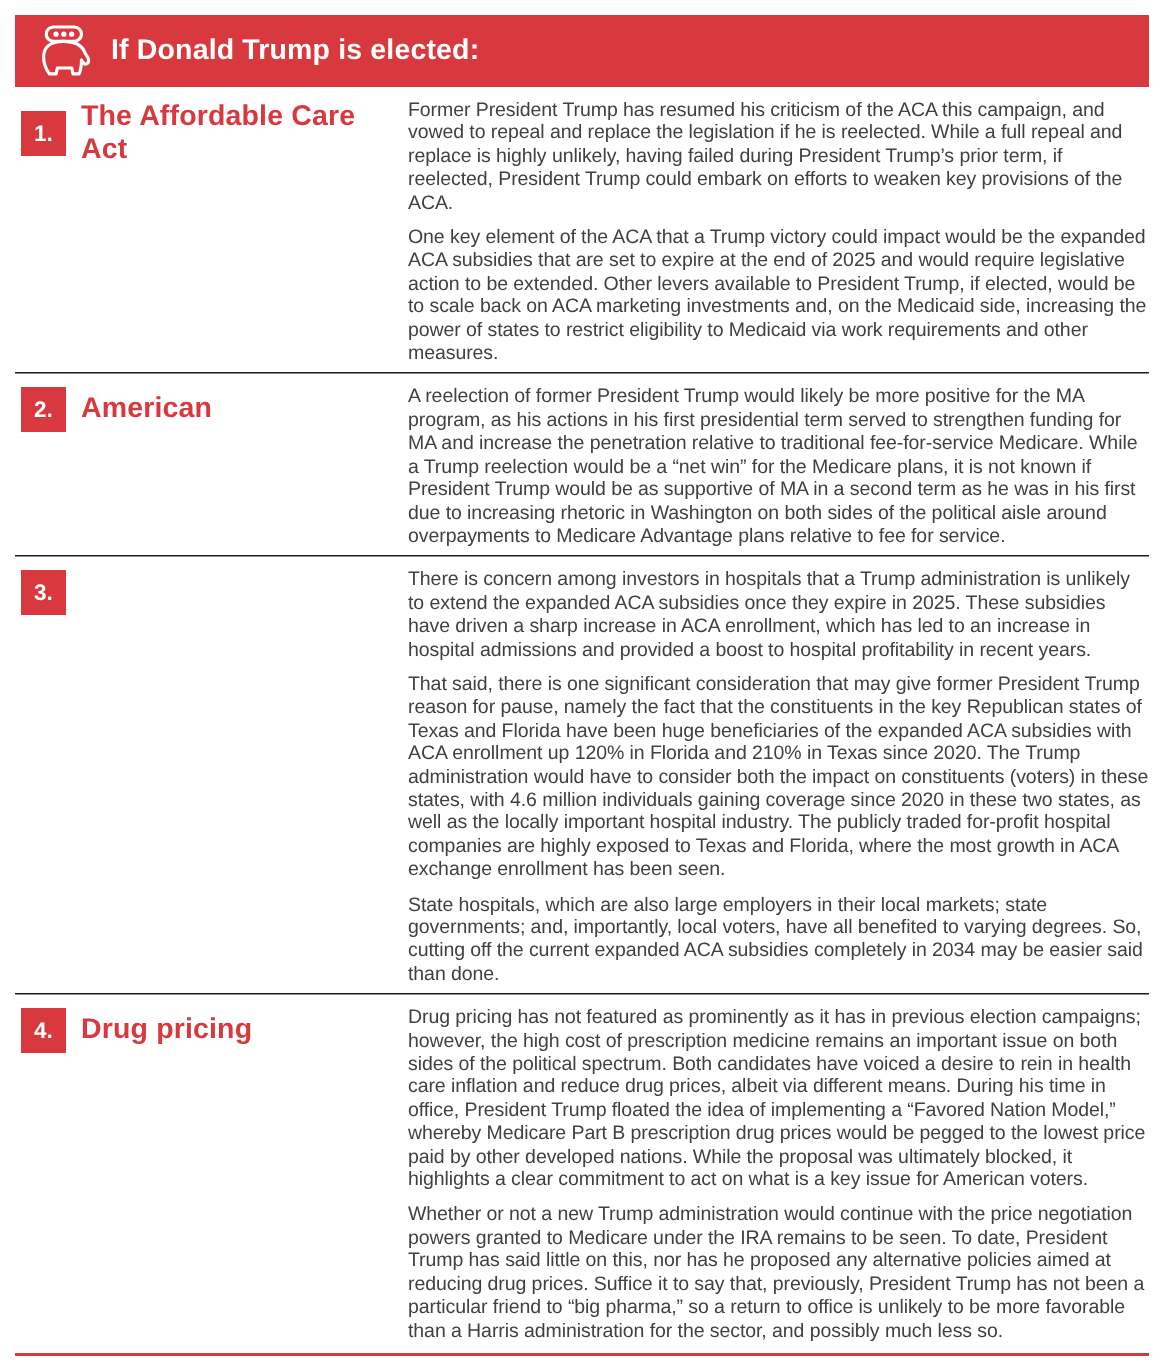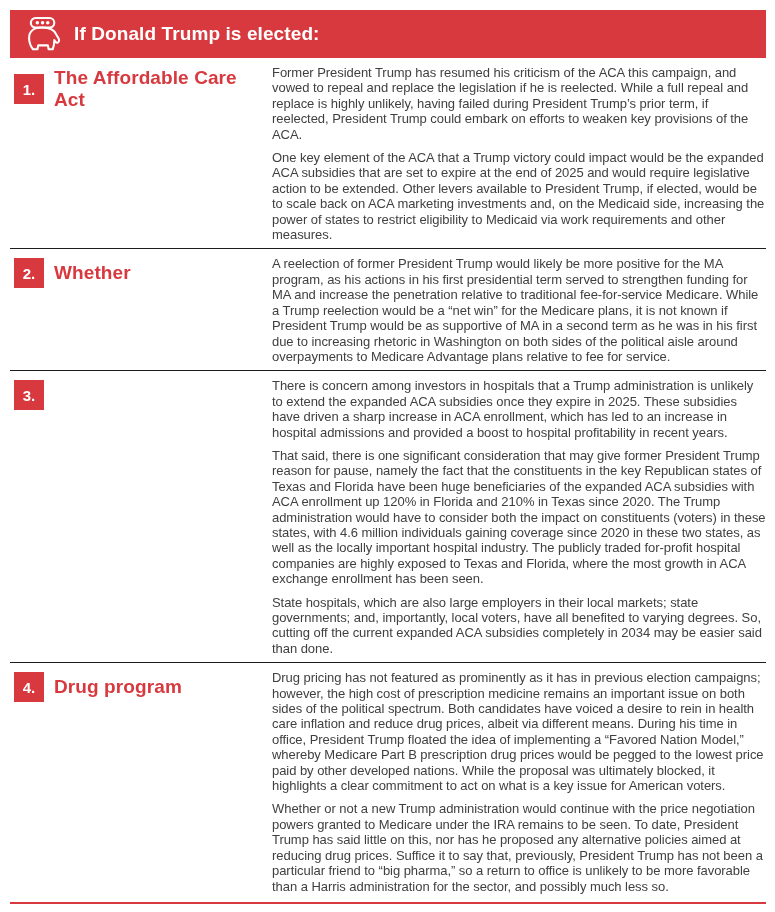--- a/index.html
+++ b/index.html
@@ -110,21 +110,21 @@
         <p>Former President Trump has resumed his criticism of the ACA this campaign, and vowed to repeal and replace the legislation if he is reelected. While a full repeal and replace is highly unlikely, having failed during President Trump’s prior term, if reelected, President Trump could embark on efforts to weaken key provisions of the ACA.</p>
         <p>One key element of the ACA that a Trump victory could impact would be the expanded ACA subsidies that are set to expire at the end of 2025 and would require legislative action to be extended. Other levers available to President Trump, if elected, would be to scale back on ACA marketing investments and, on the Medicaid side, increasing the power of states to restrict eligibility to Medicaid via work requirements and other measures.</p>
       </div>
   </section>
 
   <section class="row">
     <div class="left">
       <div class="badge">
         <span>2.</span>
       </div>
-      <h2 class="sec-title">Whether</h2>
+      <h2 class="sec-title">American</h2>
     </div>
     <div class="right">
         <p>A reelection of former President Trump would likely be more positive for the MA program, as his actions in his first presidential term served to strengthen funding for MA and increase the penetration relative to traditional fee-for-service Medicare. While a Trump reelection would be a “net win” for the Medicare plans, it is not known if President Trump would be as supportive of MA in a second term as he was in his first due to increasing rhetoric in Washington on both sides of the political aisle around overpayments to Medicare Advantage plans relative to fee for service.</p>
       </div>
   </section>
 
   <section class="row">
     <div class="left">
       <div class="badge">
         <span>3.</span>
@@ -135,21 +135,21 @@
         <p>That said, there is one significant consideration that may give former President Trump reason for pause, namely the fact that the constituents in the key Republican states of Texas and Florida have been huge beneficiaries of the expanded ACA subsidies with ACA enrollment up 120% in Florida and 210% in Texas since 2020. The Trump administration would have to consider both the impact on constituents (voters) in these states, with 4.6 million individuals gaining coverage since 2020 in these two states, as well as the locally important hospital industry. The publicly traded for-profit hospital companies are highly exposed to Texas and Florida, where the most growth in ACA exchange enrollment has been seen.</p>
         <p>State hospitals, which are also large employers in their local markets; state governments; and, importantly, local voters, have all benefited to varying degrees. So, cutting off the current expanded ACA subsidies completely in 2034 may be easier said than done.</p>
       </div>
   </section>
 
   <section class="row">
     <div class="left">
       <div class="badge">
         <span>4.</span>
       </div>
-      <h2 class="sec-title">Drug program</h2>
+      <h2 class="sec-title">Drug pricing</h2>
     </div>
     <div class="right">
         <p>Drug pricing has not featured as prominently as it has in previous election campaigns; however, the high cost of prescription medicine remains an important issue on both sides of the political spectrum. Both candidates have voiced a desire to rein in health care inflation and reduce drug prices, albeit via different means. During his time in office, President Trump floated the idea of implementing a “Favored Nation Model,” whereby Medicare Part B prescription drug prices would be pegged to the lowest price paid by other developed nations. While the proposal was ultimately blocked, it highlights a clear commitment to act on what is a key issue for American voters.</p>
         <p>Whether or not a new Trump administration would continue with the price negotiation powers granted to Medicare under the IRA remains to be seen. To date, President Trump has said little on this, nor has he proposed any alternative policies aimed at reducing drug prices. Suffice it to say that, previously, President Trump has not been a particular friend to “big pharma,” so a return to office is unlikely to be more favorable than a Harris administration for the sector, and possibly much less so.</p>
       </div>
   </section>
 
   <div class="bottom-rule"></div>
 
 </div>

